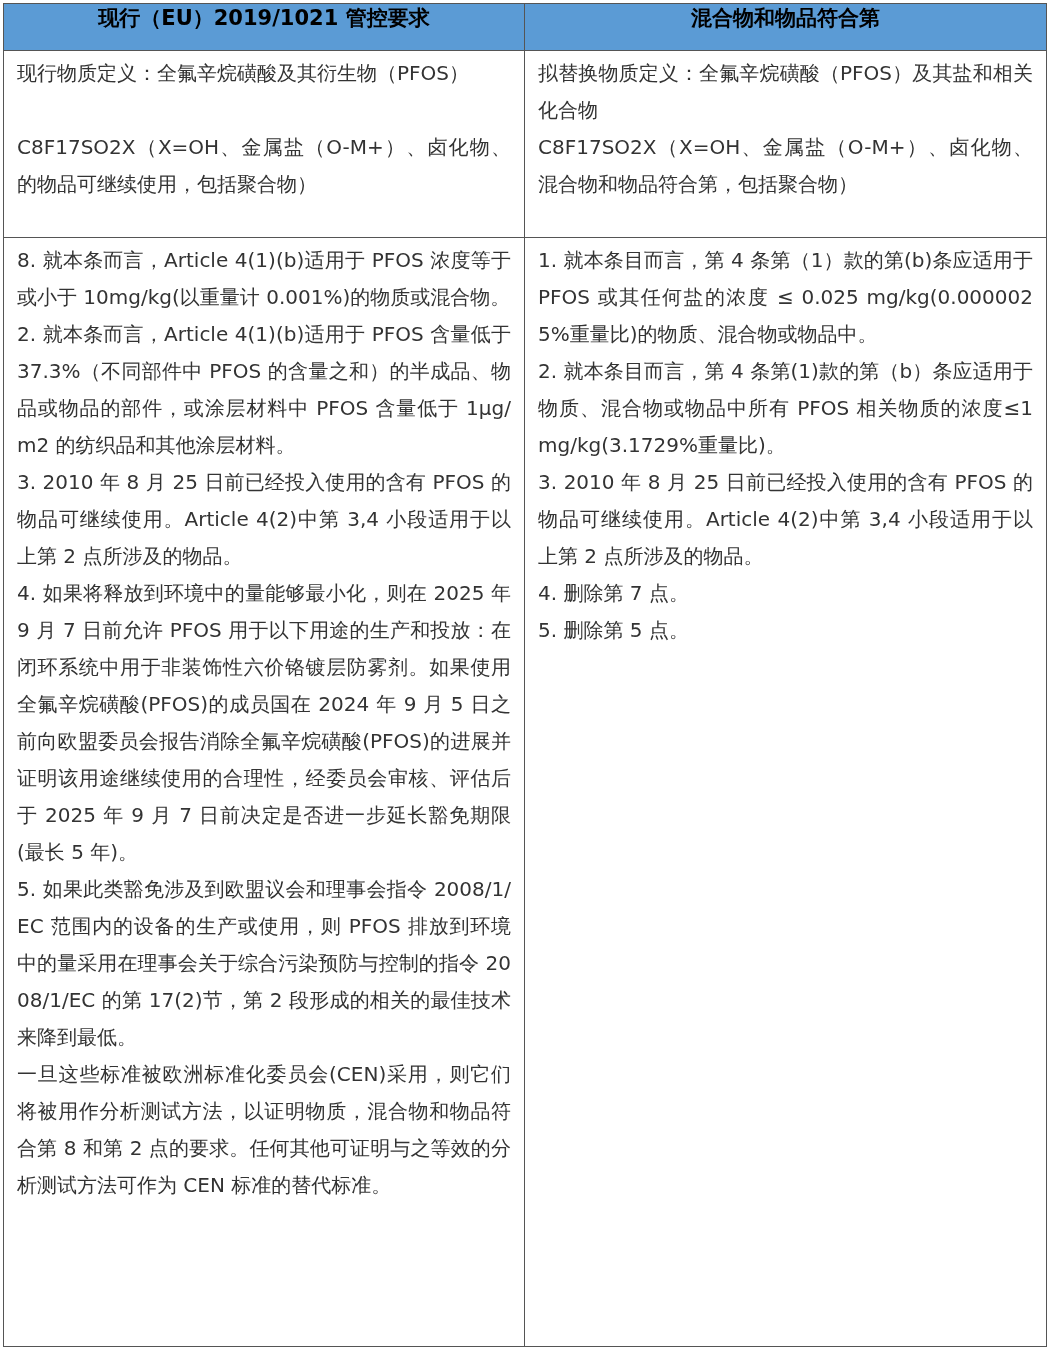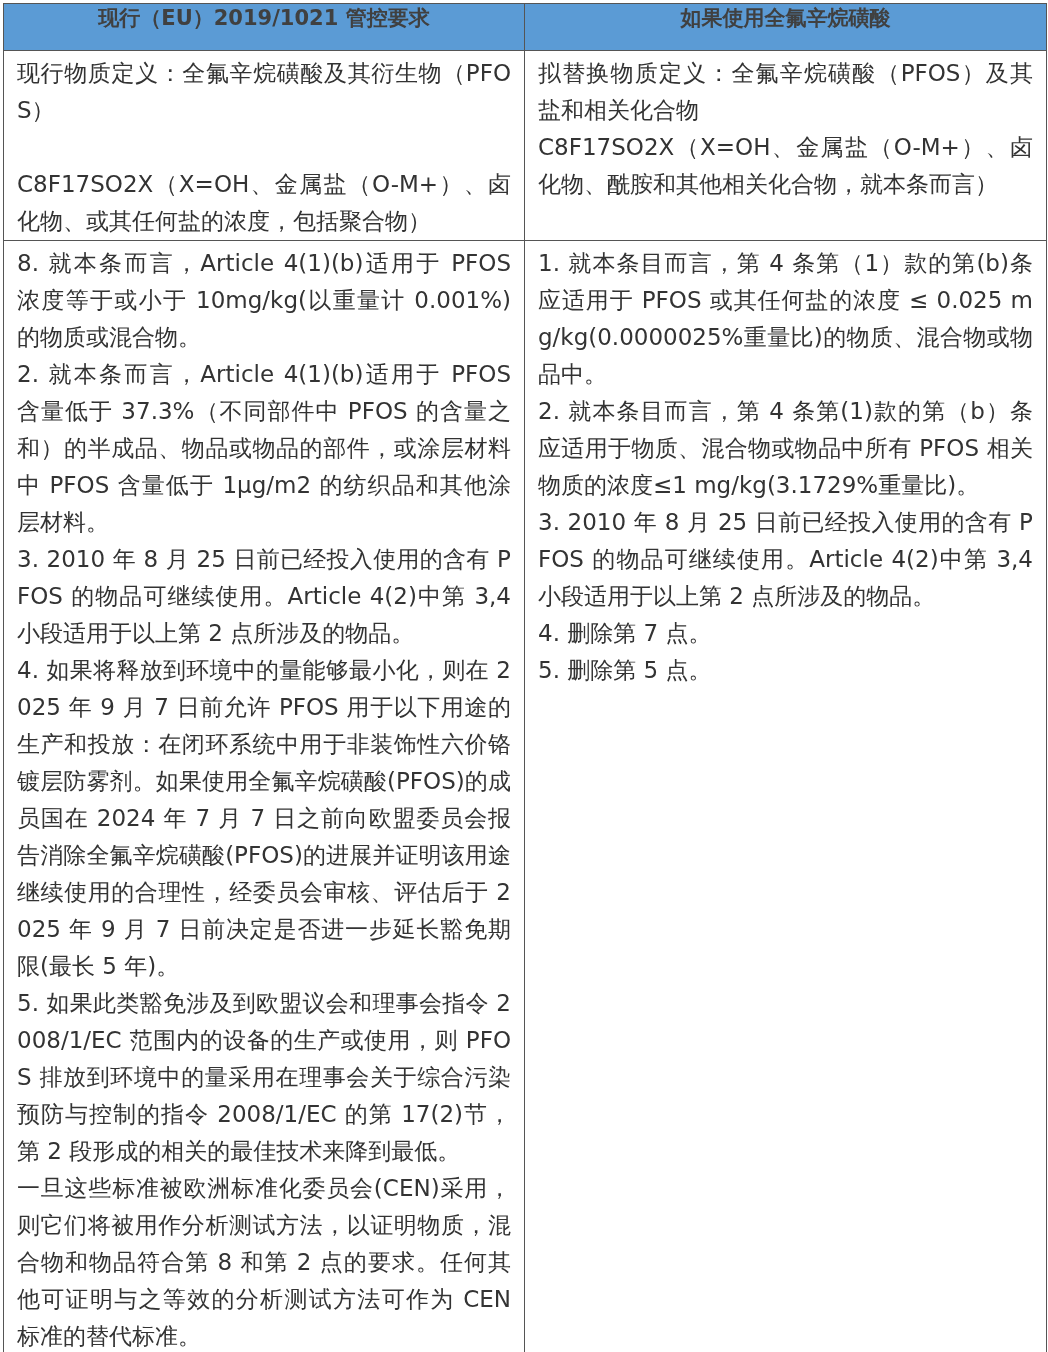--- a/index.html
+++ b/index.html
@@ -4,63 +4,63 @@
 <style>
   html, body { margin: 0; padding: 0; background: #ffffff; }
   body { width: 1048px; height: 1352px; overflow: hidden; position: relative;
          font-family: "DejaVu Sans", "Liberation Sans", sans-serif; color: #333333; }
   table.cmp { position: absolute; left: 3px; top: 3px; width: 1043px;
               border-collapse: collapse; table-layout: fixed; }
   table.cmp td, table.cmp th { border: 1.5px solid #555555; vertical-align: top; padding: 0; }
   col.c1 { width: 521px; }
   col.c2 { width: 522px; }
   th.hdr { background: #5b9bd5; height: 46px; font-size: 21px; font-weight: bold;
-           color: #404040; text-align: center; vertical-align: middle; }
+           color: #000000; text-align: center; vertical-align: middle; }
   tr.r1 td { height: 186px; }
   tr.r2 td { height: 1108px; }
-  .cell { padding: 4px 13px 0 13px; font-size: 23px; line-height: 37px;
+  .cell { padding: 4px 13px 0 13px; font-size: 20px; line-height: 37px;
           text-align: justify; word-break: break-all; }
   .p { margin: 0; }
   .gap { height: 37px; }
 </style>
 </head>
 <body>
 
 <table class="cmp">
   <colgroup>
       <col class="c1">
       <col class="c2">
     </colgroup>
   <tbody>
       <tr>
     <th class="hdr">现行（EU）2019/1021 管控要求</th>
-    <th class="hdr">如果使用全氟辛烷磺酸</th>
+    <th class="hdr">混合物和物品符合第</th>
   </tr>
   <tr class="r1">
     <td>
       <div class="cell">
         <p class="p">现行物质定义：全氟辛烷磺酸及其衍生物（PFOS）</p>
         <div class="gap"></div>
-        <p class="p">C8F17SO2X（X=OH、金属盐（O-M+）、卤化物、或其任何盐的浓度，包括聚合物）</p>
+        <p class="p">C8F17SO2X（X=OH、金属盐（O-M+）、卤化物、的物品可继续使用，包括聚合物）</p>
       </div>
     </td>
     <td>
       <div class="cell">
         <p class="p">拟替换物质定义：全氟辛烷磺酸（PFOS）及其盐和相关化合物</p>
-        <p class="p">C8F17SO2X（X=OH、金属盐（O-M+）、卤化物、酰胺和其他相关化合物，就本条而言）</p>
+        <p class="p">C8F17SO2X（X=OH、金属盐（O-M+）、卤化物、混合物和物品符合第，包括聚合物）</p>
       </div>
     </td>
   </tr>
   <tr class="r2">
     <td>
       <div class="cell">
         <p class="p">8. 就本条而言，Article 4(1)(b)适用于 PFOS 浓度等于或小于 10mg/kg(以重量计 0.001%)的物质或混合物。</p>
         <p class="p">2. 就本条而言，Article 4(1)(b)适用于 PFOS 含量低于 37.3%（不同部件中 PFOS 的含量之和）的半成品、物品或物品的部件，或涂层材料中 PFOS 含量低于 1μg/m2 的纺织品和其他涂层材料。</p>
         <p class="p">3. 2010 年 8 月 25 日前已经投入使用的含有 PFOS 的物品可继续使用。Article 4(2)中第 3,4 小段适用于以上第 2 点所涉及的物品。</p>
-        <p class="p">4. 如果将释放到环境中的量能够最小化，则在 2025 年 9 月 7 日前允许 PFOS 用于以下用途的生产和投放：在闭环系统中用于非装饰性六价铬镀层防雾剂。如果使用全氟辛烷磺酸(PFOS)的成员国在 2024 年 7 月 7 日之前向欧盟委员会报告消除全氟辛烷磺酸(PFOS)的进展并证明该用途继续使用的合理性，经委员会审核、评估后于 2025 年 9 月 7 日前决定是否进一步延长豁免期限(最长 5 年)。</p>
+        <p class="p">4. 如果将释放到环境中的量能够最小化，则在 2025 年 9 月 7 日前允许 PFOS 用于以下用途的生产和投放：在闭环系统中用于非装饰性六价铬镀层防雾剂。如果使用全氟辛烷磺酸(PFOS)的成员国在 2024 年 9 月 5 日之前向欧盟委员会报告消除全氟辛烷磺酸(PFOS)的进展并证明该用途继续使用的合理性，经委员会审核、评估后于 2025 年 9 月 7 日前决定是否进一步延长豁免期限(最长 5 年)。</p>
         <p class="p">5. 如果此类豁免涉及到欧盟议会和理事会指令 2008/1/EC 范围内的设备的生产或使用，则 PFOS 排放到环境中的量采用在理事会关于综合污染预防与控制的指令 2008/1/EC 的第 17(2)节，第 2 段形成的相关的最佳技术来降到最低。</p>
         <p class="p">一旦这些标准被欧洲标准化委员会(CEN)采用，则它们将被用作分析测试方法，以证明物质，混合物和物品符合第 8 和第 2 点的要求。任何其他可证明与之等效的分析测试方法可作为 CEN 标准的替代标准。</p>
       </div>
     </td>
     <td>
       <div class="cell">
         <p class="p">1. 就本条目而言，第 4 条第（1）款的第(b)条应适用于 PFOS 或其任何盐的浓度 ≤ 0.025 mg/kg(0.0000025%重量比)的物质、混合物或物品中。</p>
         <p class="p">2. 就本条目而言，第 4 条第(1)款的第（b）条应适用于物质、混合物或物品中所有 PFOS 相关物质的浓度≤1 mg/kg(3.1729%重量比)。</p>
         <p class="p">3. 2010 年 8 月 25 日前已经投入使用的含有 PFOS 的物品可继续使用。Article 4(2)中第 3,4 小段适用于以上第 2 点所涉及的物品。</p>
         <p class="p">4. 删除第 7 点。</p>

